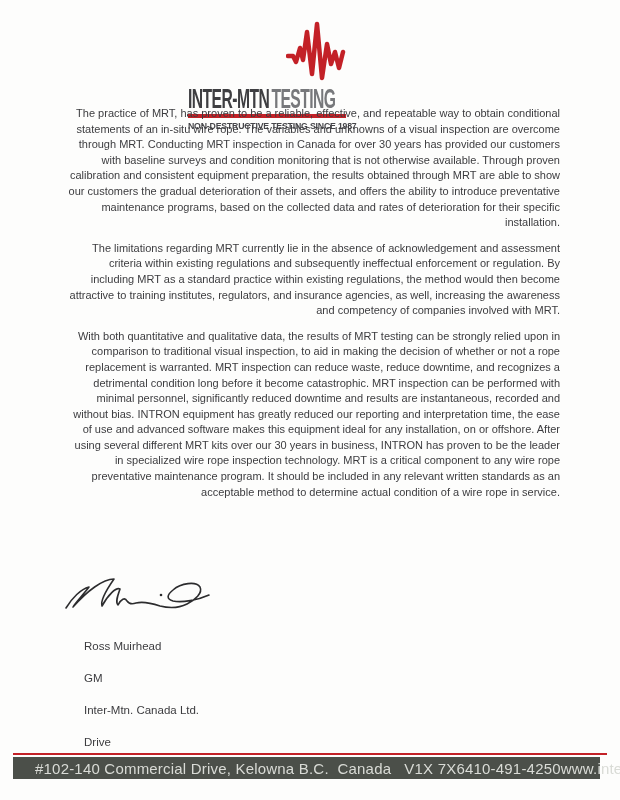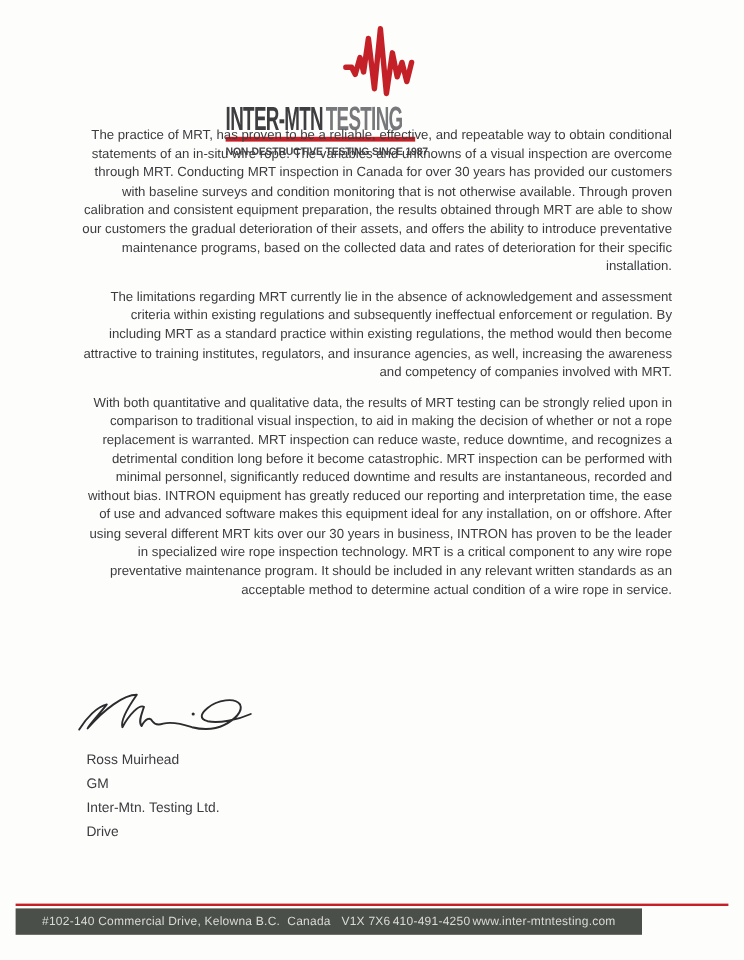--- a/index.html
+++ b/index.html
@@ -27,28 +27,28 @@
   .content{
     position:absolute;left:68px;top:106px;width:492px;
     font-size:11px;line-height:15.6px;color:#3c3c3f;text-align:right;
   }
   .content p{margin:0 0 10px 0;}
   
   .signature{position:absolute;left:62px;top:574px;}
   .sig-block{
     position:absolute;left:68px;top:622px;font-size:11.5px;line-height:16px;color:#3c3c3f;
   }
-  .sig-block div{margin:4px;}
+  .sig-block div{margin:16px;}
   
   .footer-line{position:absolute;left:13px;top:753px;width:594px;height:2px;background:#c32127;}
   .footer-bar{
-    position:absolute;left:13px;top:757px;width:522px;height:22px;background:#4b4f49;
+    position:absolute;left:13px;top:757px;width:587px;height:22px;background:#4b4f49;
     display:flex;align-items:center;justify-content:space-between;
     padding:0 22px;box-sizing:border-box;
-    font-size:10px;color:#d9dbd6;letter-spacing:0.2px;
+    font-size:15px;color:#d9dbd6;letter-spacing:0.2px;
   }
   .footer-bar span{white-space:pre;}
 </style>
 </head>
 <body>
 
 <div class="page">
 
   <div class="logo">
     <svg class="ekg" width="60" height="62" viewBox="0 0 60 62">
@@ -76,21 +76,21 @@
              C59,25 63,23 65,27 C67,30 71,30 74,29
              C82,27 92,30 98,32 C110,35 119,33 125,30
              C133,26 141,19 138,13 C134,7 119,9 111,16
              C105,21 104,25 111,27 C120,29 136,26 147,21" fill="none" stroke="#2c2c2e" stroke-width="1.6" stroke-linecap="round" stroke-linejoin="round"></path>
     <circle cx="99" cy="21" r="1.3" fill="#2c2c2e"></circle>
   </svg>
 
   <div class="sig-block">
     <div>Ross Muirhead</div>
     <div>GM</div>
-    <div>Inter-Mtn. Testing Ltd.</div>
+    <div>Inter-Mtn. Canada Ltd.</div>
     <div>Drive</div>
   </div>
 
   <div class="footer-line"></div>
   <div class="footer-bar">
     <span>#102-140 Commercial Drive, Kelowna B.C.  Canada   V1X 7X6</span>
     <span>410-491-4250</span>
     <span>www.inter-mtntesting.com</span>
   </div>
 

